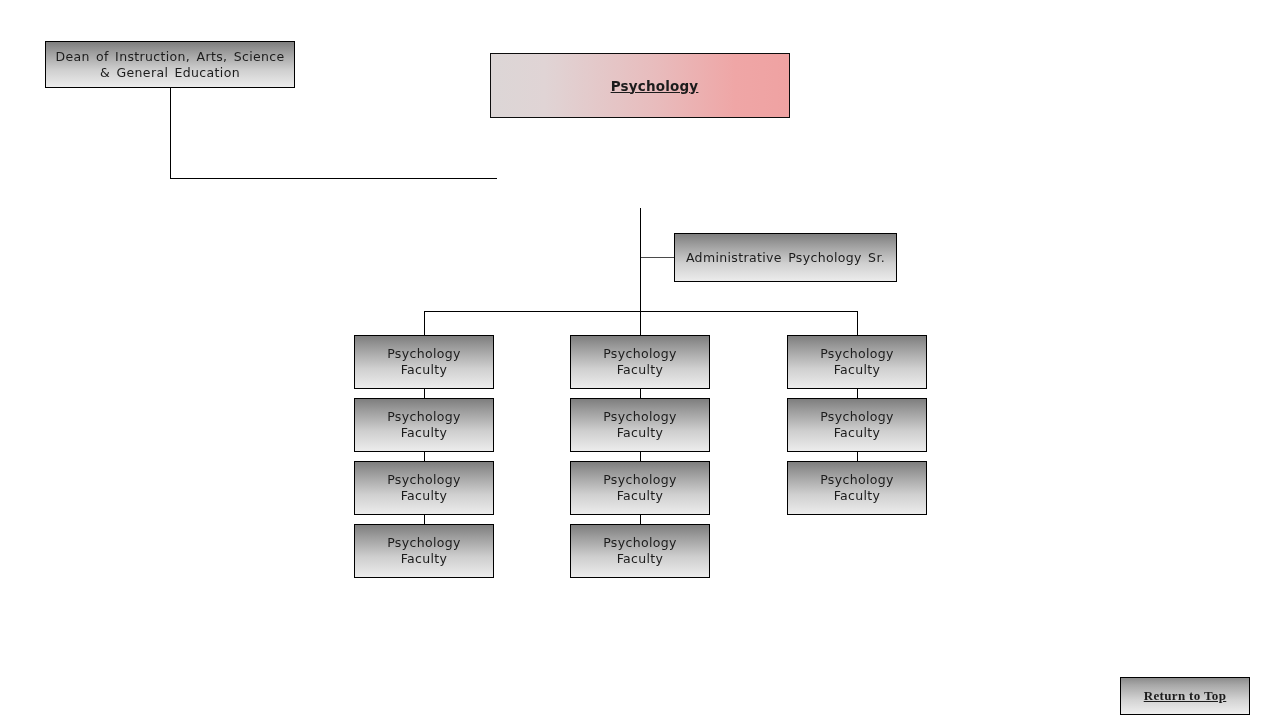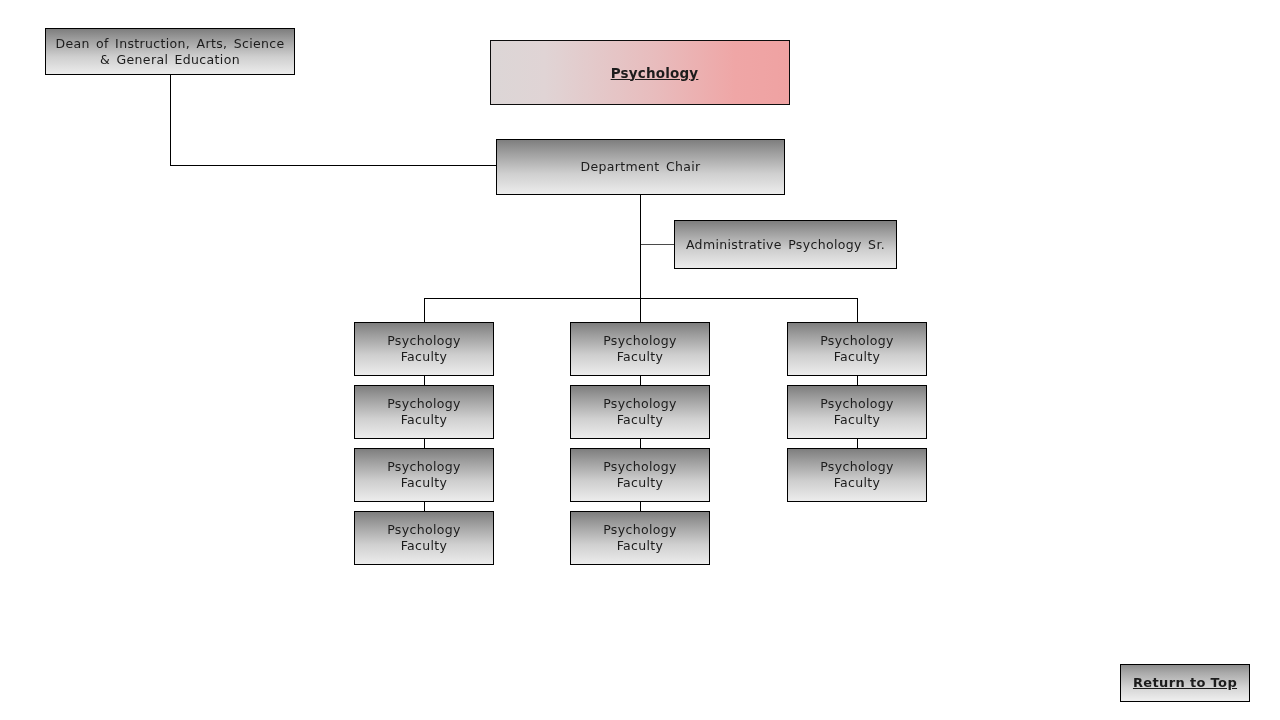--- a/index.html
+++ b/index.html
@@ -11,21 +11,21 @@
     width: 1280px;
     height: 720px;
     position: relative;
     overflow: hidden;
     font-family: "DejaVu Sans", sans-serif;
     color: #1a1a1a;
   }
   #chart-canvas {
     position: absolute;
     left: 0;
-    top: 4px;
+    top: 17px;
     width: 1280px;
     height: 528px;
   }
   
   .node {
     position: absolute;
     box-sizing: border-box;
     border: 1px solid #000000;
     display: flex;
     align-items: center;
@@ -64,20 +64,21 @@
   }
   
   .node.return-node {
     background: linear-gradient(to bottom, #8c8c8c 0%, #a8a8a8 20%, #d4d4d4 62%, #efefef 100%);
   }
   .node.return-node .node-label {
     font-weight: bold;
     font-size: 13px;
     text-decoration: underline;
     word-spacing: 0;
+    font-family: Liberation Serif, serif;
   }
   
   .line {
     position: absolute;
     background: #000000;
     z-index: 1;
   }
   .line.thin {
     background: #4a4a4a;
   }
@@ -113,23 +114,20 @@
   <div class="line" style="left:857px; top:435px; width:1px; height:10px;"></div>
 
   <div class="node dean-node" style="left:45px; top:24px; width:250px; height:47px;">
     <span class="node-label">Dean of Instruction, Arts, Science &amp; General Education</span>
   </div>
 
   <div class="node title-node" style="left:490px; top:36px; width:300px; height:65px;">
     <span class="node-label">Psychology</span>
   </div>
 
-  <div class="node chair-node" style="left:496px; top:135px; width:289px; height:56px;">
-    <span class="node-label">Department Chair</span>
-  </div>
 
   <div class="node admin-node" style="left:674px; top:216px; width:223px; height:49px;">
     <span class="node-label">Administrative Psychology Sr.</span>
   </div>
 
   <div class="node" style="left:354px; top:318px; width:140px; height:54px;">
     <span class="node-label">Psychology Faculty</span>
   </div>
   <div class="node" style="left:354px; top:381px; width:140px; height:54px;">
     <span class="node-label">Psychology Faculty</span>

